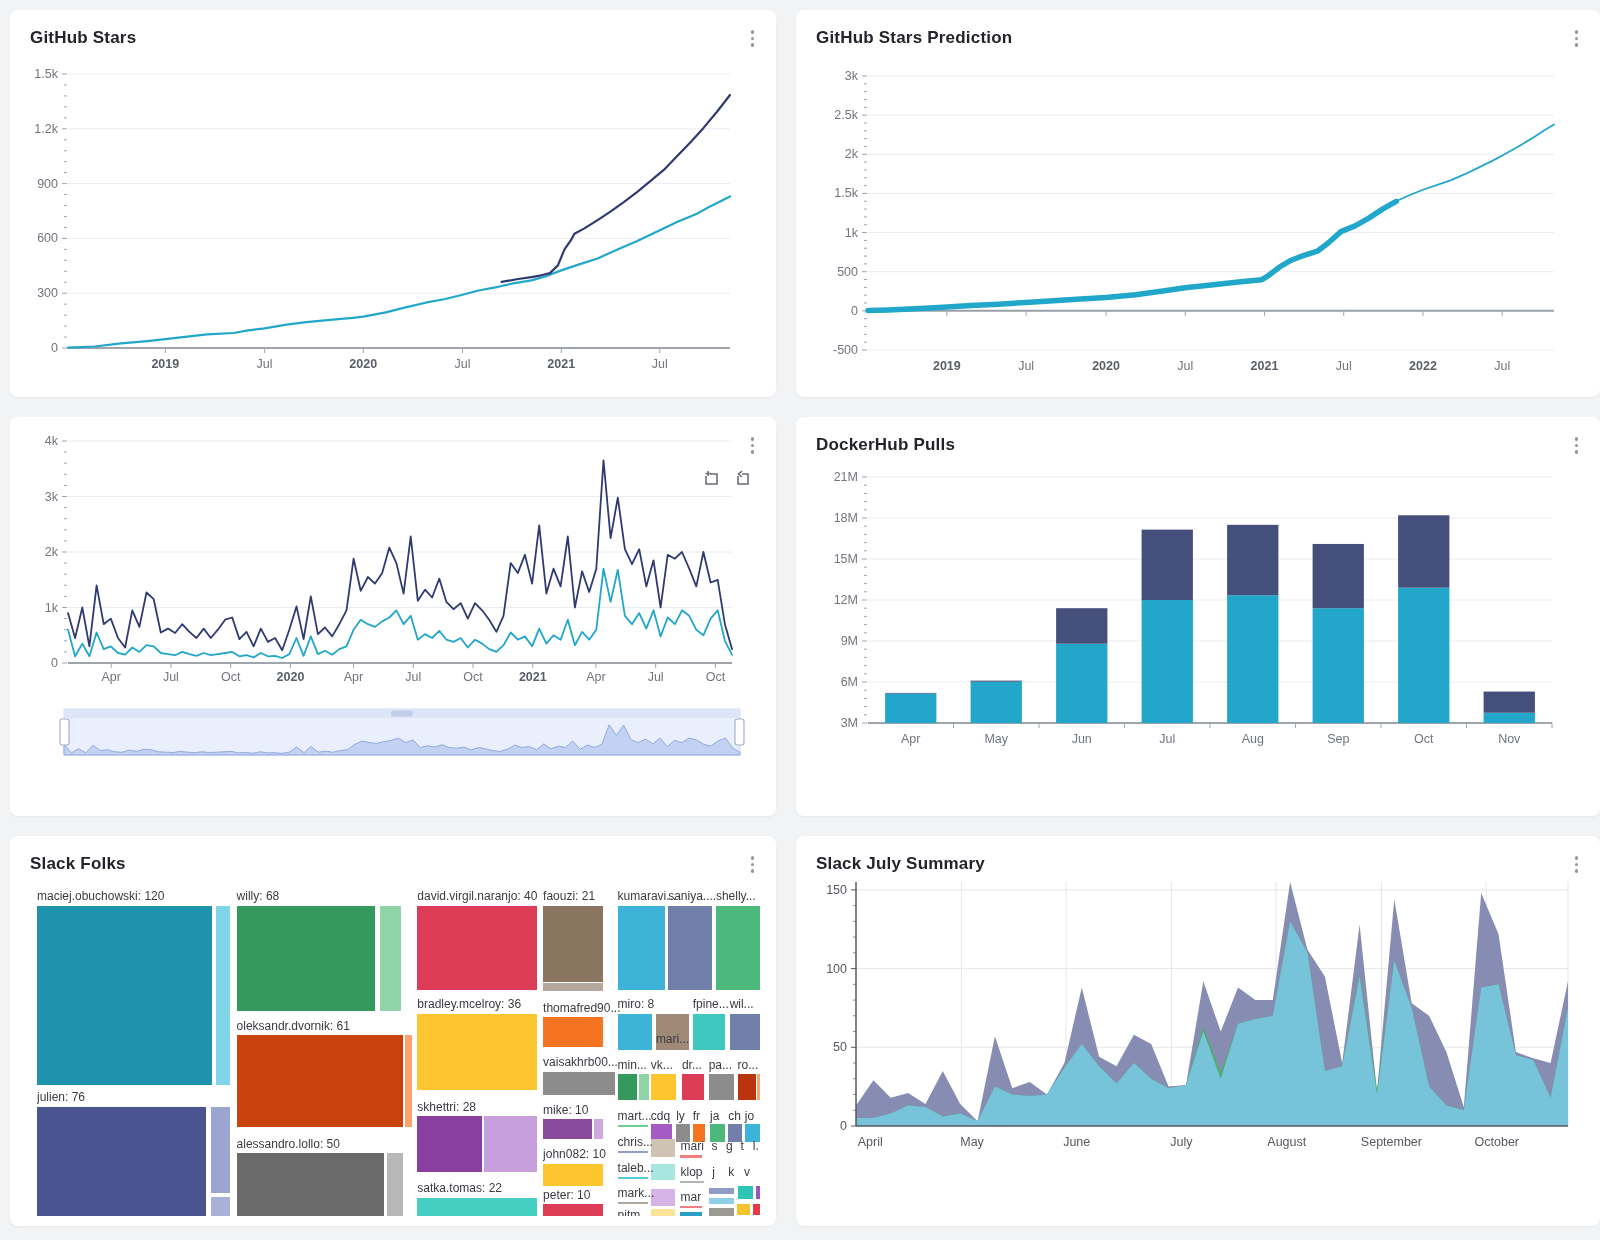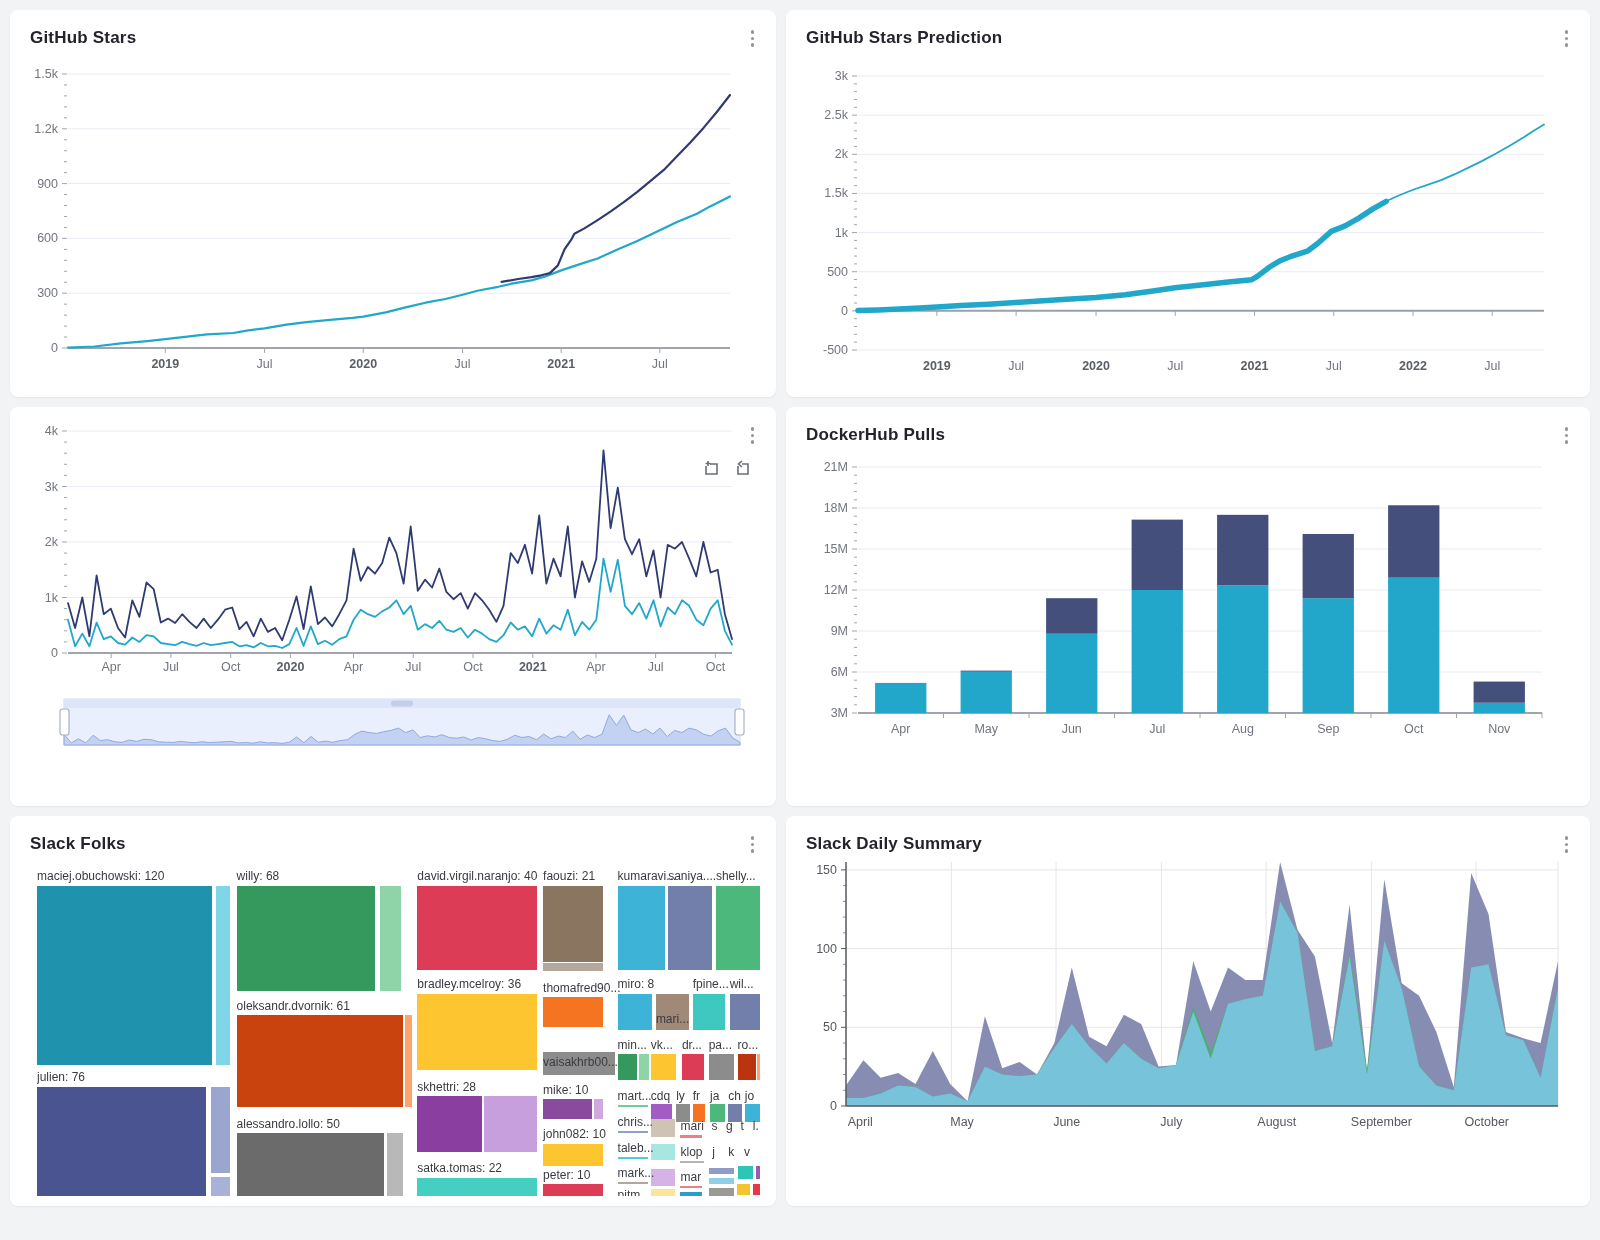--- a/index.html
+++ b/index.html
@@ -1,17 +1,17 @@
 <!DOCTYPE html>
 <html><head>
 <meta charset="utf-8">
 <style>
   html,body{margin:0;padding:0;}
   body{width:1600px;height:1240px;background:#f2f3f5;font-family:"Liberation Sans",sans-serif;overflow:hidden;}
-  .grid{display:grid;grid-template-columns:766px 804px;grid-template-rows:387px 399px 390px;gap:10px;padding:10px;}
+  .grid{display:grid;grid-template-columns:766px 804px;grid-template-rows:387px 399px 390px;gap:20px;padding:10px;}
   .card{background:#ffffff;border-radius:8px;position:relative;box-shadow:0 1px 2px rgba(0,0,0,.05);overflow:hidden;}
   .card h2{margin:18px 0 0 20px;font-size:17px;color:#23232b;font-weight:700;letter-spacing:.2px;}
   .kebab{position:absolute;top:16px;right:18px;display:flex;flex-direction:column;gap:3px;padding:4px;cursor:pointer;}
   .kebab i{width:3.5px;height:3.5px;border-radius:50%;background:#95959d;display:block;}
   .toolbox{position:absolute;top:52px;right:24px;display:flex;gap:12px;}
   .toolbox svg{cursor:pointer;}
   .legend{display:flex;gap:20px;margin:8px 0 0 72px;font-size:13px;color:#333;align-items:center;height:20px;}
   .lgitem{display:flex;align-items:center;gap:4px;cursor:pointer;}
   .lgm{width:11px;height:11px;border-radius:50%;box-sizing:border-box;}
   .lgm.filled{background:#4b4b55;}
@@ -417,21 +417,21 @@
         <div class="tlabel" style="left: 80.3%; top: 0%;">kumaravi...</div>
         <div class="tlabel" style="left: 87.3%; top: 0%;">saniya....</div>
         <div class="tlabel" style="left: 93.9%; top: 0%;">shelly...</div>
         <div class="tlabel" style="left: 0%; top: 61.6%;">julien: 76</div>
         <div class="tlabel" style="left: 27.6%; top: 39.8%;">oleksandr.dvornik: 61</div>
         <div class="tlabel" style="left: 27.6%; top: 76%;">alessandro.lollo: 50</div>
         <div class="tlabel" style="left: 52.6%; top: 33.2%;">bradley.mcelroy: 36</div>
         <div class="tlabel" style="left: 52.6%; top: 64.6%;">skhettri: 28</div>
         <div class="tlabel" style="left: 52.6%; top: 89.7%;">satka.tomas: 22</div>
         <div class="tlabel" style="left: 70%; top: 34.4%;">thomafred90...</div>
-        <div class="tlabel" style="left: 70%; top: 51%; margin-top: 20px;">vaisakhrb00...</div>
+        <div class="tlabel" style="left: 70%; top: 51%;">vaisakhrb00...</div>
         <div class="tlabel" style="left: 70%; top: 65.6%;">mike: 10</div>
         <div class="tlabel" style="left: 70%; top: 79.2%;">john082: 10</div>
         <div class="tlabel" style="left: 70%; top: 91.6%;">peter: 10</div>
         <div class="tlabel" style="left: 80.3%; top: 33.2%;">miro: 8</div>
         <div class="tlabel" style="left: 85.6%; top: 33.2%; margin-top: 35px;">mari...</div>
         <div class="tlabel" style="left: 90.7%; top: 33.2%;">fpine...</div>
         <div class="tlabel" style="left: 95.8%; top: 33.2%;">wil...</div>
         <div class="tlabel" style="left: 80.3%; top: 51.8%;">min...</div>
         <div class="tlabel" style="left: 84.9%; top: 51.8%;">vk...</div>
         <div class="tlabel" style="left: 89.2%; top: 51.8%;">dr...</div>
@@ -455,21 +455,21 @@
         <div class="tlabel" style="left: 89%; top: 92.2%;">mar</div>
         <div class="ulab" style="left: 80.3%; top: 67.4%; width: 4.2%; border-bottom-color: rgb(111, 207, 151);">mart...</div>
         <div class="ulab" style="left: 80.3%; top: 75.6%; width: 4.2%; border-bottom-color: rgb(142, 160, 200);">chris...</div>
         <div class="ulab" style="left: 80.3%; top: 83.4%; width: 4.2%; border-bottom-color: rgb(86, 200, 216);">taleb...</div>
         <div class="ulab" style="left: 80.3%; top: 91%; width: 4.2%; border-bottom-color: rgb(176, 168, 158);">mark...</div>
         <div class="ulab" style="left: 80.3%; top: 98%; width: 4.2%; border-bottom-color: rgb(42, 157, 201);">pitm...</div>
       </div>
   </div>
 
   <div class="card">
-    <h2>Slack Daily Summary</h2>
+    <h2>Slack July Summary</h2>
     <div class="kebab">
         <i></i>
         <i></i>
         <i></i>
       </div>
     <svg id="svg-slack" width="804" height="300">
         <text x="51" y="256" text-anchor="end" font-size="12.5" fill="#55585e">0</text>
         <line x1="55" y1="252" x2="60" y2="252" stroke="#55585e" stroke-width="1"></line>
         <line x1="60" y1="173.29032258064518" x2="772" y2="173.29032258064518" stroke="#e6e6ea" stroke-width="1"></line>
         <text x="51" y="177.29032258064518" text-anchor="end" font-size="12.5" fill="#55585e">50</text>

